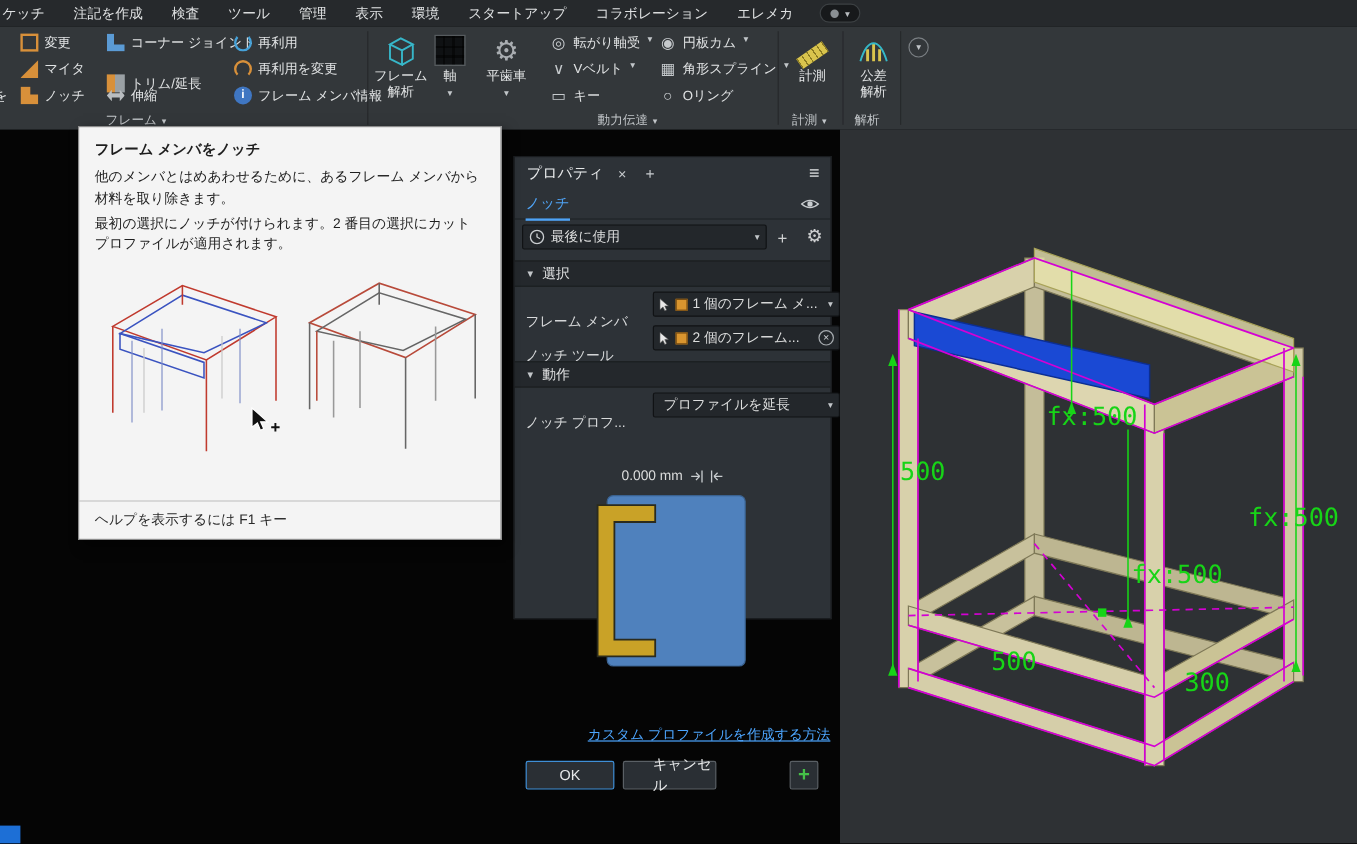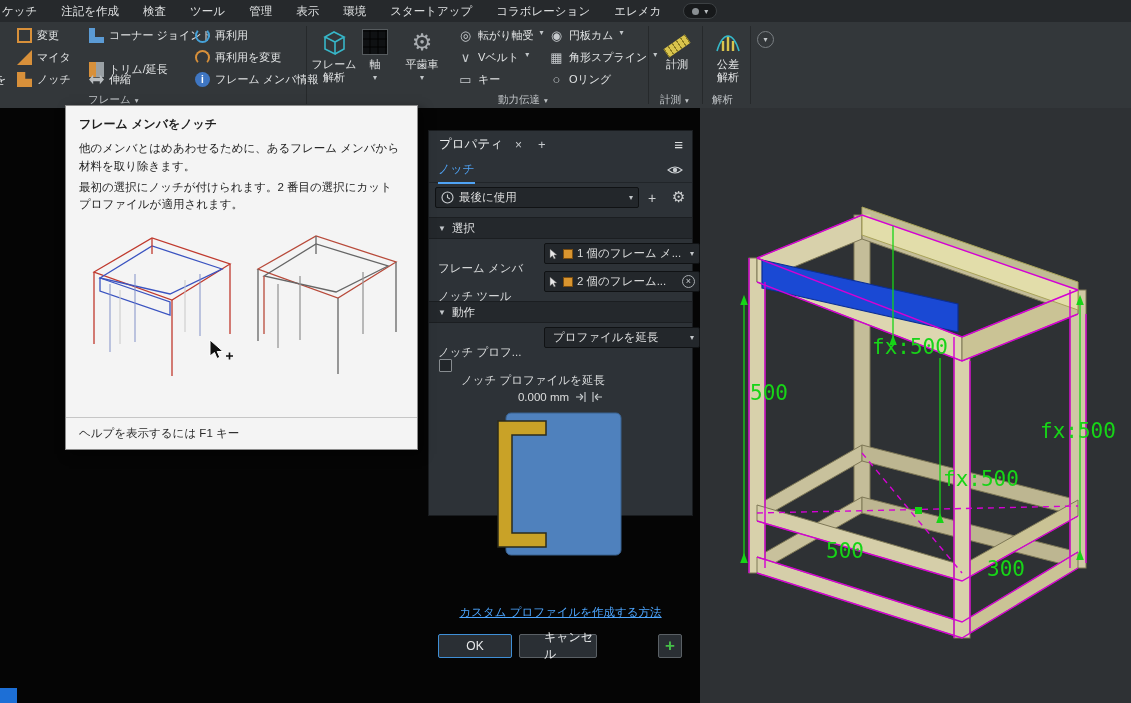--- a/index.html
+++ b/index.html
@@ -100,21 +100,21 @@
   .p-row .combo { left:103px; width:156px; padding-left:4px; gap:4px;margin-left:12px; }
   .cube { width:10px; height:10px; background:#d9952f; border:1px solid #7a4e12; flex:none; }
   .ftext { overflow:hidden; white-space:nowrap; }
   .clearbtn { margin-left:auto; margin-right:4px; width:13px; height:13px; border:1px solid #a7acb0; border-radius:50%;
               color:#c9cdd0; font-size:9px; line-height:11px; text-align:center; flex:none; }
   .p-check { height:24px; }
   .checkbox { position:absolute; left:10px; top:4px; width:13px; height:13px; border:1px solid #878c90;
               background:#22262a; border-radius:1px; }
   .p-check .rlabel { left:32px; }
   .p-offset { height:16px; font-size:11.5px; color:#dcdddd; display:flex; align-items:center; justify-content:center; gap:6px; }
-  .p-link { text-align:center; font-size:11.5px; }
+  .p-link { text-align:right; font-size:11.5px; }
   .p-link a { color:#4da6ff; text-decoration:underline; }
   .p-actions { height:26px; }
   .btn { position:absolute; height:24px; background:#2a2f34; color:#e8eaeb; font-size:12px;
          display:flex; align-items:center; justify-content:center; border-radius:2px; }
   .btn-ok { left:9px; width:74px; border:1.5px solid #3f8fd6; }
   .btn-cancel { left:90px; width:78px; border:1px solid #5a6065;padding-left:24px; }
   .btn-add { left:229px; width:24px; border:1px solid #5a6065; color:#45c048; font-size:17px; font-weight:bold; }
 </style>
 </head>
 <body>
@@ -449,24 +449,20 @@
   </div>
 
   <div class="abs p-row" style="top:196px;">
     <span class="rlabel">ノッチ プロフ...</span>
     <div class="combo" style="padding-left:8px;">
       <span class="ftext">プロファイルを延長</span>
       <span class="caret">▾</span>
     </div>
   </div>
 
-  <div class="abs p-row p-check" style="top:224px;">
-    <span class="checkbox"></span>
-    <span class="rlabel">ノッチ プロファイルを延長</span>
-  </div>
 
   <div class="abs p-offset" style="top:258px;">
     <span>0.000 mm</span>
     <svg width="28" height="14">
       <path d="M1,7 H8 M20,7 H27" stroke="#c9cdd0" stroke-width="1.1"></path>
       <path d="M8,7 L5,4 M8,7 L5,10 M20,7 L23,4 M20,7 L23,10" stroke="#c9cdd0" stroke-width="1.1" fill="none"></path>
       <path d="M10,2 V12 M18,2 V12" stroke="#c9cdd0" stroke-width="1.1"></path>
     </svg>
   </div>
 

